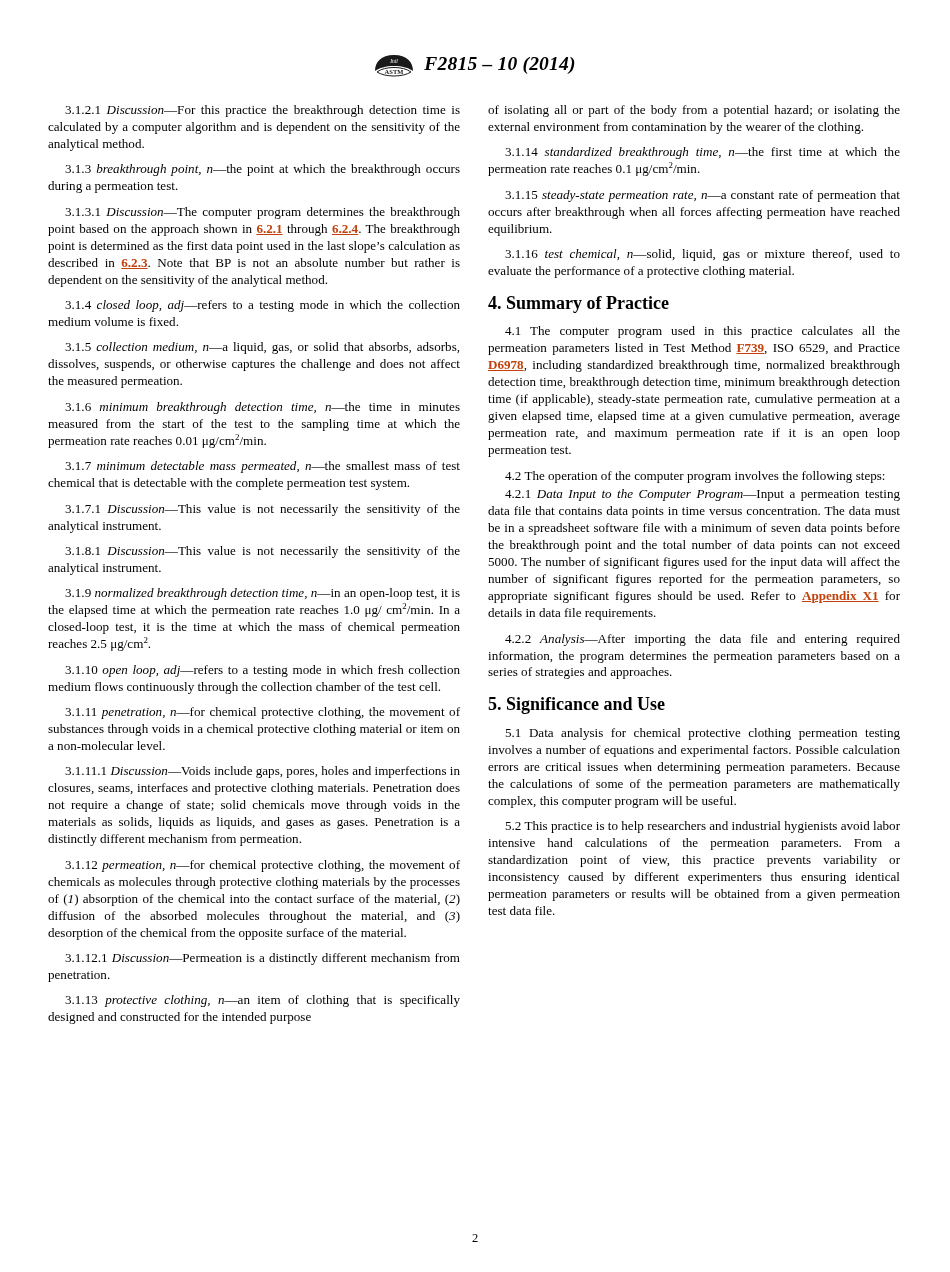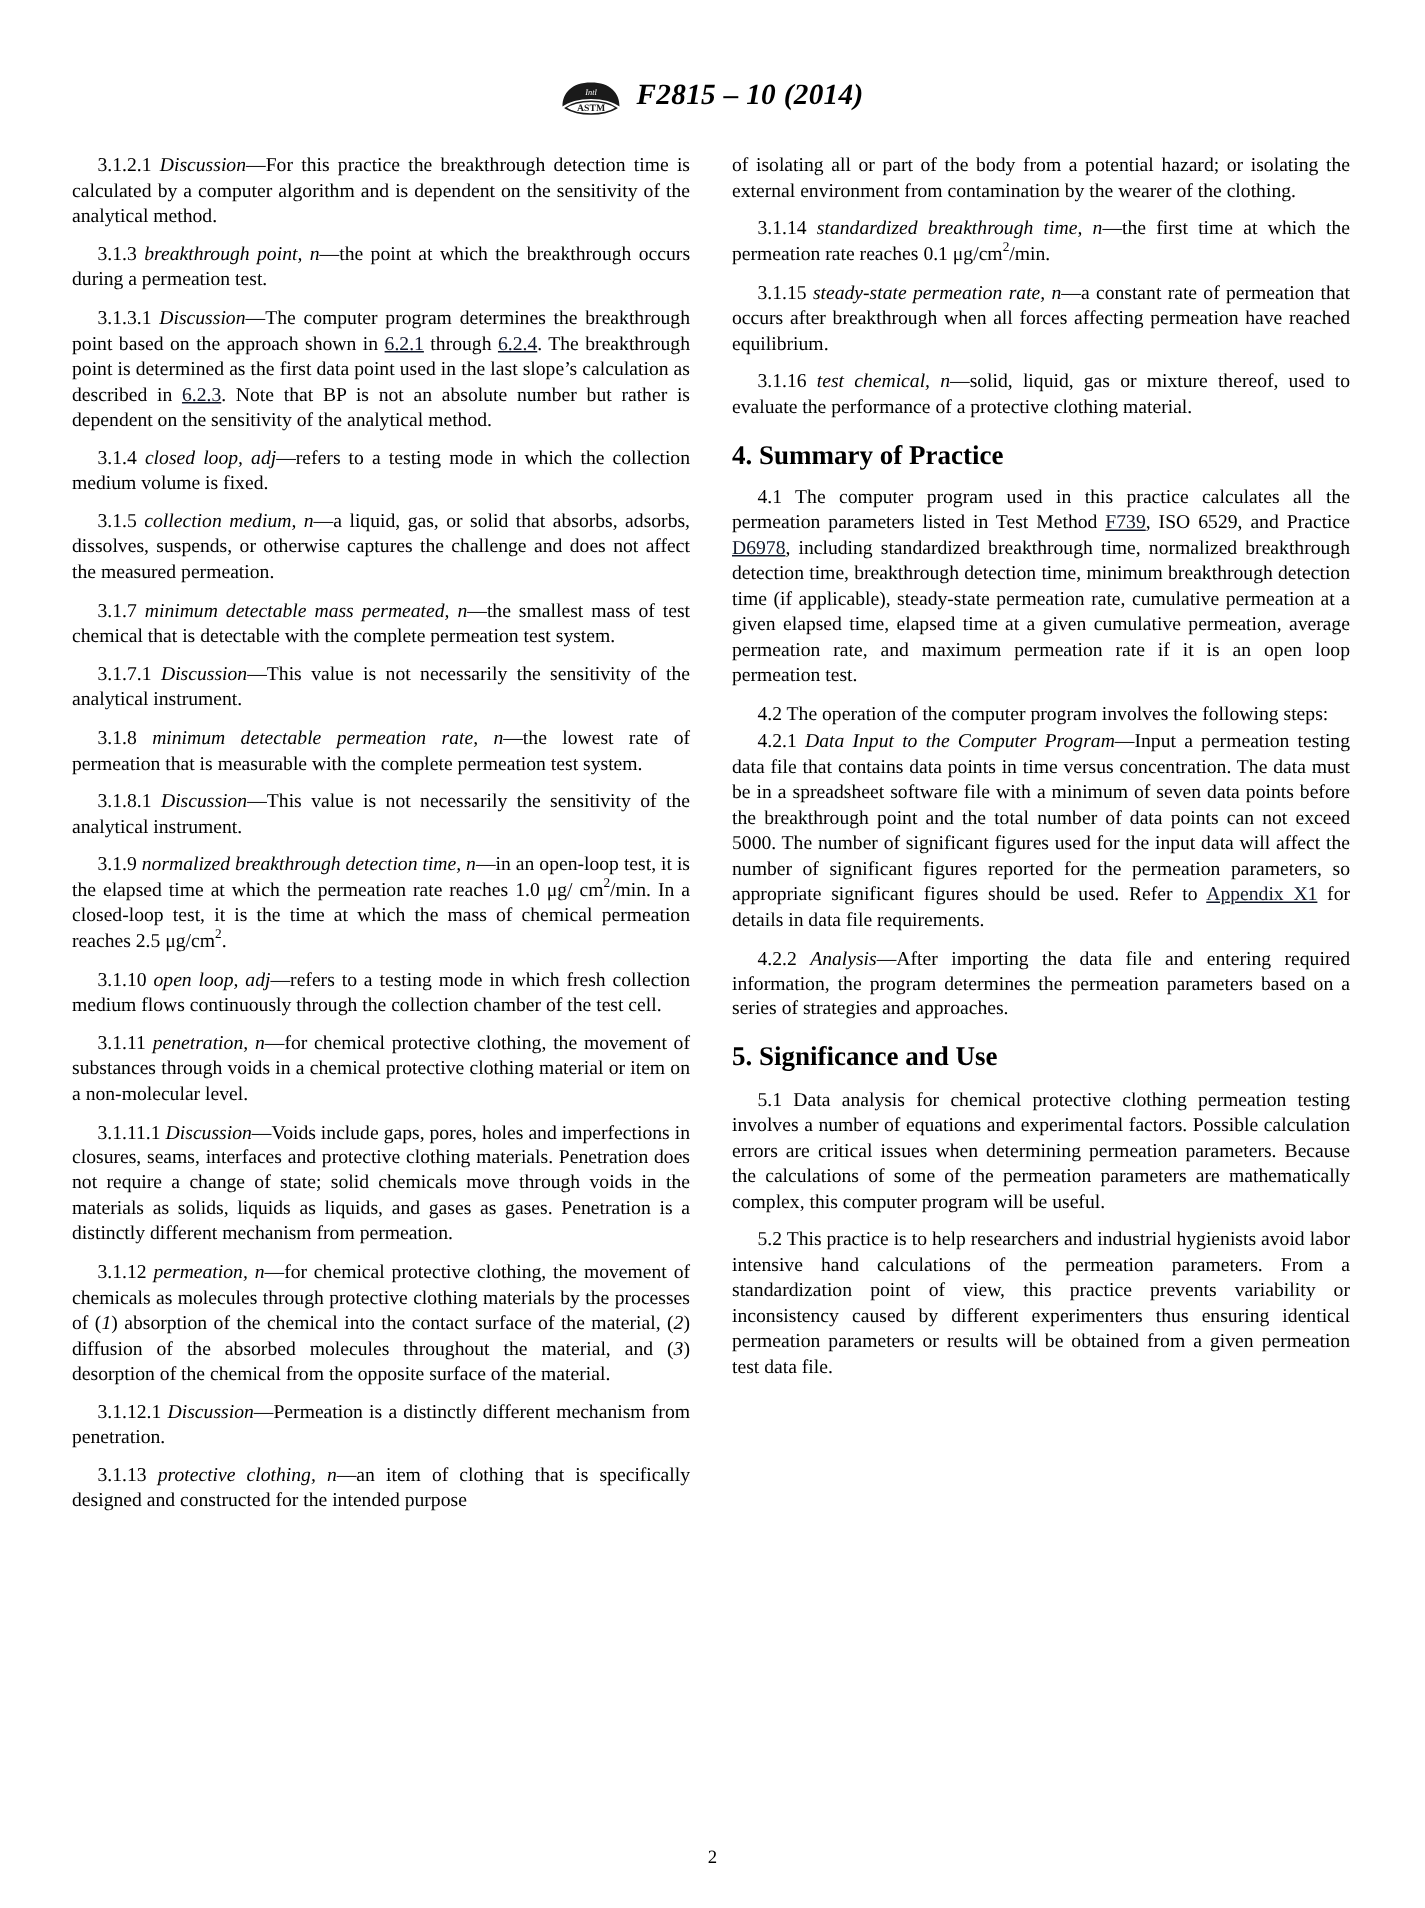--- a/index.html
+++ b/index.html
@@ -73,21 +73,22 @@
     text-indent: 17px;
   }
   .sec-head {
     font-weight: bold;
     margin: 12px 0 8px 0;
     text-indent: 0;
     font-size: 18px;
   }
   i, .it { }
   .ref {
-    color: #0f172a;
+    color: #c2410c;
+    font-weight: bold;
   }
   sup {
     font-size: 0.68em;
     vertical-align: super;
     line-height: 0;
   }
   
   .page-num {
     position: absolute;
     left: 0;
@@ -138,35 +139,35 @@
       <p class="para indent">
         <span>3.1.4</span>
         <i>closed loop, adj</i><span>—refers to a testing mode in which the collection medium volume is fixed.</span>
       </p>
 
       <p class="para indent">
         <span>3.1.5</span>
         <i>collection medium, n</i><span>—a liquid, gas, or solid that absorbs, adsorbs, dissolves, suspends, or otherwise captures the challenge and does not affect the measured permeation.</span>
       </p>
 
+      <p class="para indent">
+        <span>3.1.6</span>
+        <i>minimum breakthrough detection time, n</i>—the time in minutes measured from the start of the test to the sampling time at which the permeation rate reaches 0.01 μg/cm<sup>2</sup>/min.
+      </p>
 
       <p class="para indent">
         <span>3.1.7</span>
         <i>minimum detectable mass permeated, n</i><span>—the smallest mass of test chemical that is detectable with the complete permeation test system.</span>
       </p>
 
       <p class="para indent">
         <span>3.1.7.1</span>
         <i>Discussion</i><span>—This value is not necessarily the sensitivity of the analytical instrument.</span>
       </p>
 
-      <p class="para indent">
-        <span>3.1.8</span>
-        <i>minimum detectable permeation rate, n</i><span>—the lowest rate of permeation that is measurable with the complete permeation test system.</span>
-      </p>
 
       <p class="para indent">
         <span>3.1.8.1</span>
         <i>Discussion</i><span>—This value is not necessarily the sensitivity of the analytical instrument.</span>
       </p>
 
       <p class="para indent">
         <span>3.1.9</span>
         <i>normalized breakthrough detection time, n</i>—in an open-loop test, it is the elapsed time at which the permeation rate reaches 1.0 μg/ cm<sup>2</sup>/min. In a closed-loop test, it is the time at which the mass of chemical permeation reaches 2.5 μg/cm<sup>2</sup>.
       </p>

